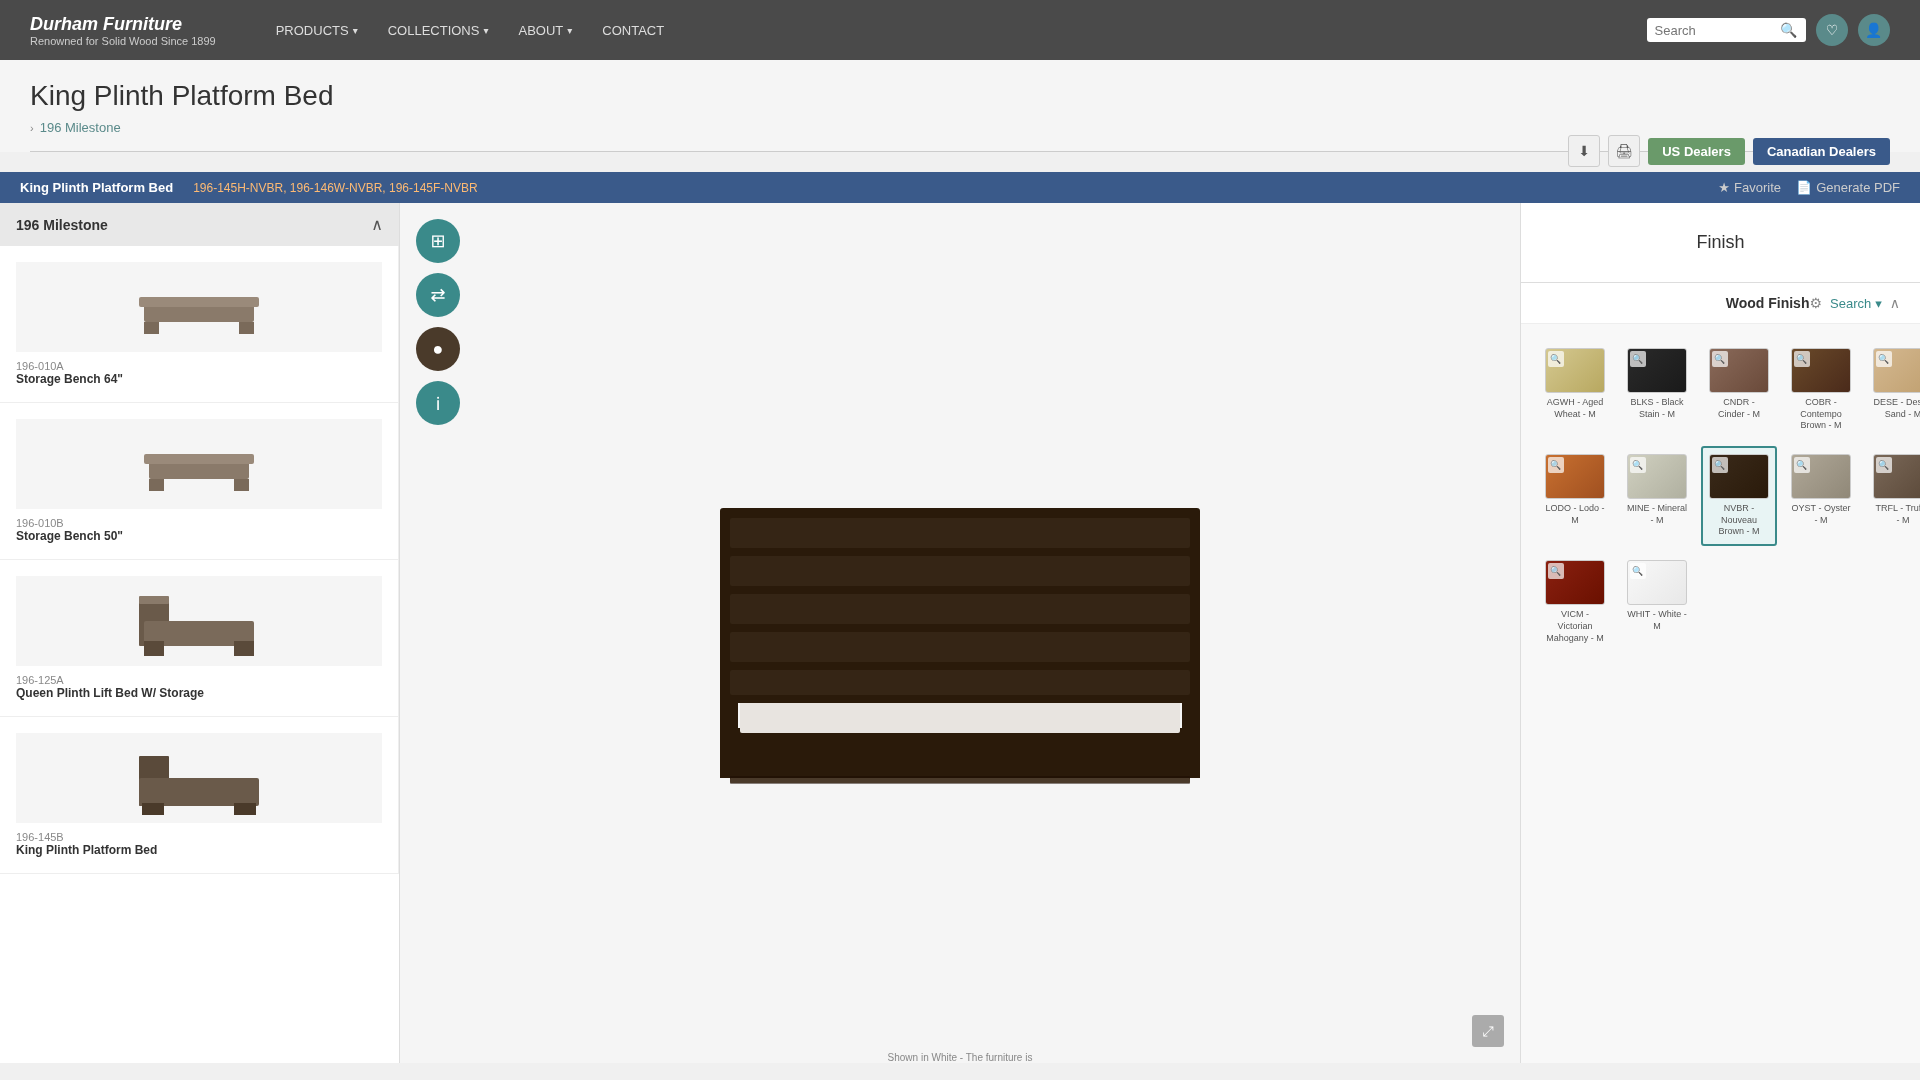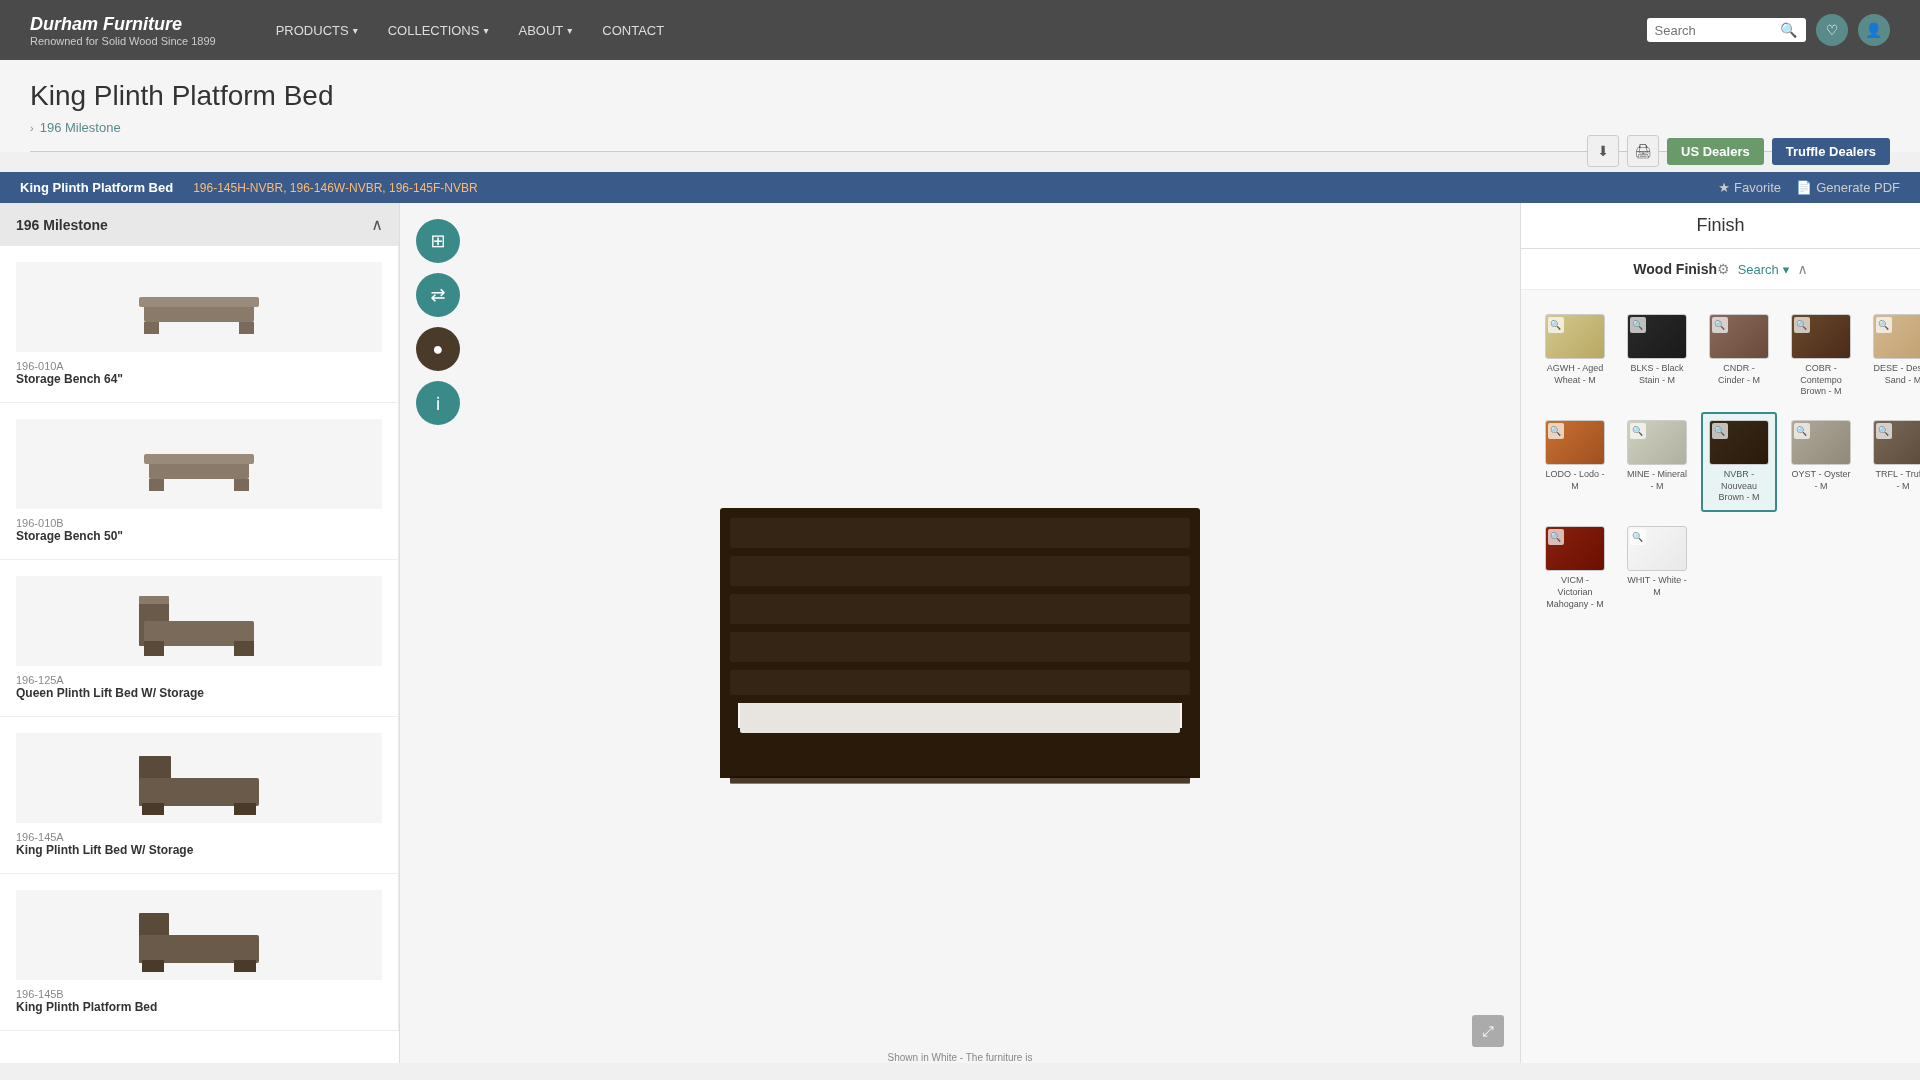--- a/index.html
+++ b/index.html
@@ -114,25 +114,25 @@
     }
 
     
     .finish-panel {
       width: 400px;
       background: #f8f8f8;
       border-left: 1px solid #ddd;
       overflow-y: auto;
     }
     .finish-header {
-      padding: 12px 20px; text-align: center; font-size: 18px; font-weight: 300; color: #333;
+      padding: 29px 20px; text-align: center; font-size: 18px; font-weight: 300; color: #333;
       border-bottom: 1px solid #ddd; background: #fff;
     }
     .wood-finish-header {
-      display: flex; justify-content: center; align-items: center;
+      display: flex; justify-content: flex-end; align-items: center;
       padding: 12px 20px; background: #fff; border-bottom: 1px solid #eee;
     }
     .wood-finish-title { font-size: 14px; font-weight: bold; color: #333; }
     .wood-finish-controls { display: flex; align-items: center; gap: 8px; }
     .filter-icon { color: #888; font-size: 14px; }
     .finish-search-link { color: #3a8a8a; font-size: 13px; cursor: pointer; display: flex; align-items: center; gap: 4px; }
     .finish-collapse { color: #888; font-size: 14px; cursor: pointer; }
 
     .finish-grid {
       display: grid; grid-template-columns: repeat(5, 1fr); gap: 6px; padding: 16px;
@@ -210,21 +210,21 @@
 <div style="background:#f5f5f5; padding: 20px 30px 0 30px; position: relative;">
   <h1 class="page-title">King Plinth Platform Bed</h1>
   <div class="breadcrumb-row">
     <span class="breadcrumb-chevron">›</span>
     <a class="breadcrumb-link">196 Milestone</a>
   </div>
   <div class="header-actions">
     <button class="action-icon-btn">⬇</button>
     <button class="action-icon-btn">🖨</button>
     <button class="dealer-btn us-dealer-btn">US Dealers</button>
-    <button class="dealer-btn canadian-dealer-btn">Truffle Dealers</button>
+    <button class="dealer-btn canadian-dealer-btn">Canadian Dealers</button>
   </div>
   <div style="height:16px;"></div>
   <div style="height:1px; background:#ccc; margin-bottom:0;"></div>
 </div>
 
 <div class="product-bar">
   <span class="product-bar-name">King Plinth Platform Bed</span>
   <span class="product-bar-codes">196-145H-NVBR, 196-146W-NVBR, 196-145F-NVBR</span>
   <div class="product-bar-right">
     <button class="favorite-btn">
@@ -281,32 +281,20 @@
             <rect x="10" y="60" width="20" height="15" fill="#5a4a3a"></rect>
             <rect x="100" y="60" width="20" height="15" fill="#5a4a3a"></rect>
             <rect x="5" y="15" width="30" height="8" fill="#8a7a6a" rx="1"></rect>
           </svg>
         </div>
         <div class="product-code">196-125A</div>
         <div class="product-name">Queen Plinth Lift Bed W/ Storage</div>
       </div>
 
 
-      <div class="product-item">
-        <div class="product-item-img-placeholder">
-          <svg width="130" height="80" viewBox="0 0 130 80">
-            <rect x="5" y="18" width="32" height="50" fill="#5a4a3a" rx="1"></rect>
-            <rect x="5" y="40" width="120" height="28" fill="#6a5a4a" rx="2"></rect>
-            <rect x="8" y="65" width="22" height="12" fill="#4a3a2a"></rect>
-            <rect x="100" y="65" width="22" height="12" fill="#4a3a2a"></rect>
-          </svg>
-        </div>
-        <div class="product-code">196-145A</div>
-        <div class="product-name">King Plinth Lift Bed W/ Storage</div>
-      </div>
 
       <div class="product-item">
         <div class="product-item-img-placeholder">
           <svg width="130" height="80" viewBox="0 0 130 80">
             <rect x="5" y="18" width="30" height="50" fill="#5a4a3a" rx="1"></rect>
             <rect x="5" y="40" width="120" height="28" fill="#6a5a4a" rx="2"></rect>
             <rect x="8" y="65" width="22" height="12" fill="#4a3a2a"></rect>
             <rect x="100" y="65" width="22" height="12" fill="#4a3a2a"></rect>
           </svg>
         </div>

